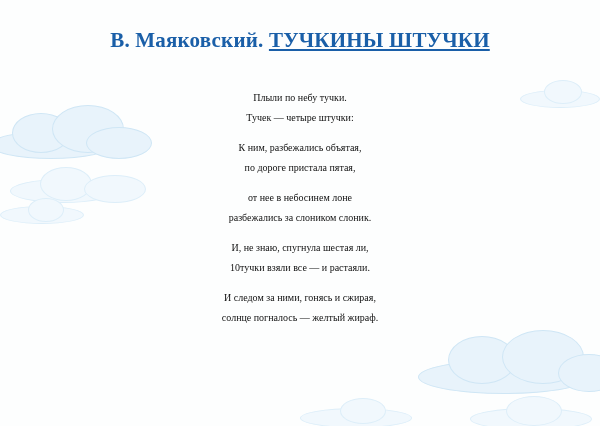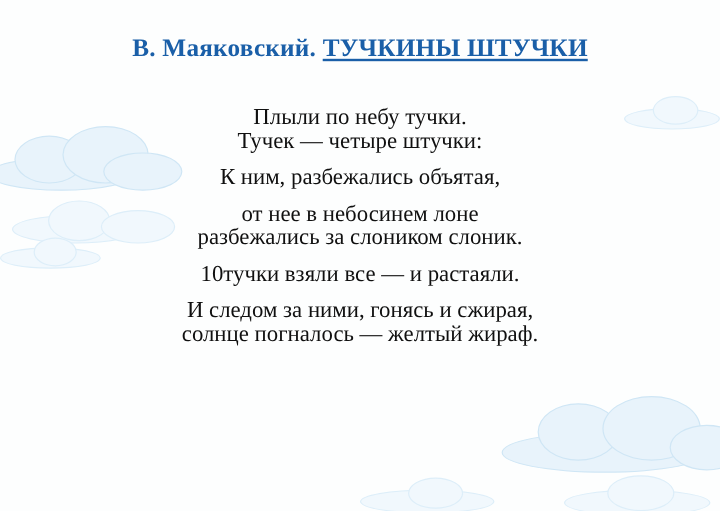--- a/index.html
+++ b/index.html
@@ -67,21 +67,21 @@
     width: 600px;
     text-align: center;
     z-index: 5;
   }
   .stanza {
     margin-bottom: 11px;
   }
   .stanza:last-child { margin-bottom: 16px; }
   .line {
     font-family: "Liberation Serif", serif;
-    font-size: 19px;
+    font-size: 10px;
     color: #101010;
     line-height: 19.5px;
     white-space: nowrap;
   }
 </style>
 </head>
 <body>
 
 <div class="page">
 
@@ -137,28 +137,30 @@
   <div class="poem">
 
     <div class="stanza">
       <div class="line">Плыли по небу тучки.</div>
       <div class="line">Тучек — четыре штучки:</div>
     </div>
 
 
     <div class="stanza">
       <div class="line">К ним, разбежались объятая,</div>
+      <div class="line">по дороге пристала пятая,</div>
     </div>
 
     <div class="stanza">
       <div class="line">от нее в небосинем лоне</div>
       <div class="line">разбежались за слоником слоник.</div>
     </div>
 
     <div class="stanza">
+      <div class="line">И, не знаю, спугнула шестая ли,</div>
       <div class="line">10тучки взяли все — и растаяли.</div>
     </div>
 
     <div class="stanza">
       <div class="line">И следом за ними, гонясь и сжирая,</div>
       <div class="line">солнце погналось — желтый жираф.</div>
     </div>
 
   </div>
 

